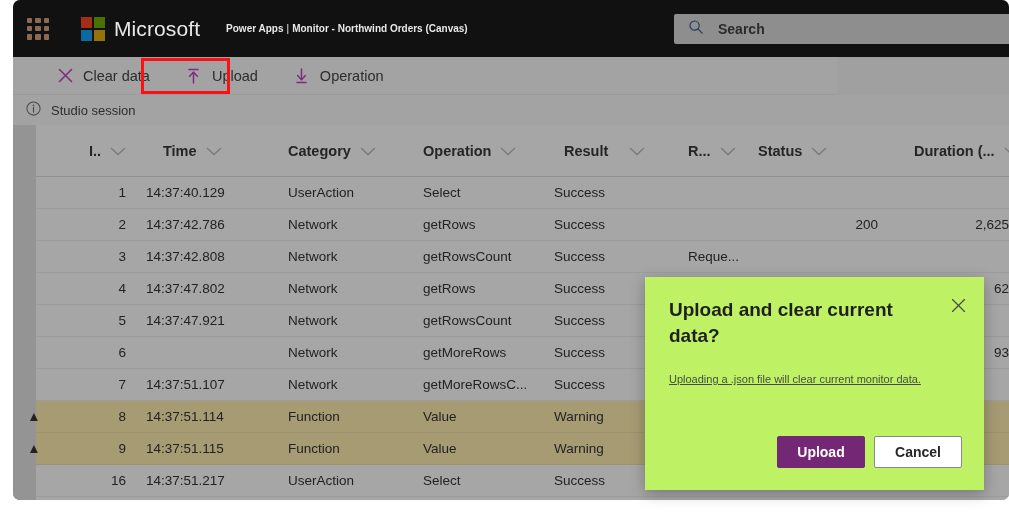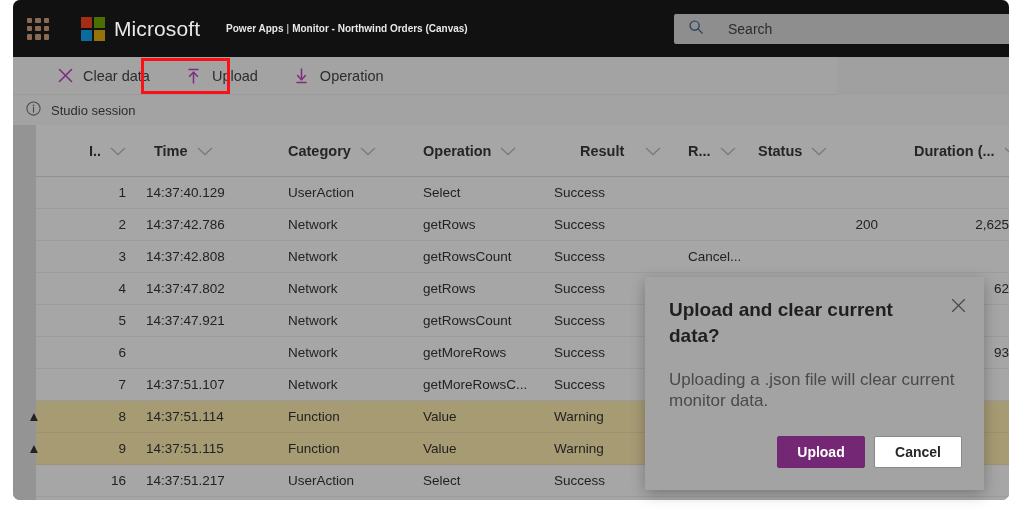--- a/index.html
+++ b/index.html
@@ -96,23 +96,24 @@
     left: 661px; top: 14px;
     width: 360px; height: 30px;
     background: #8e8e8e;
     border-radius: 2px;
     display: flex;
     align-items: center;
     cursor: text;
   }
   .search-box .mag { margin-left: 14px; display: block; }
   .search-box .ph {
-    margin-left: 24px;
+    margin-left: 14px;
     color: #2b2b2b;
     font-size: 14px;
+    font-weight: bold;
   }
 
   
   .cmdbar {
     position: absolute;
     left: 0; top: 57px;
     width: 824px; height: 38px;
     background: #a3a3a3;
     display: flex;
     align-items: center;
@@ -242,34 +243,34 @@
   .c-time  { left: 110px;  width: 120px; }
   .c-cat   { left: 252px;  width: 120px; }
   .c-op    { left: 387px;  width: 120px; }
   .c-res   { left: 518px;  width: 110px; }
   .c-req   { left: 652px;  width: 80px; }
   .c-stat  { left: 722px;  width: 120px; }
   .c-dur   { left: 848px;  width: 125px; }
 
   
   .h-id   { left: 26px;  width: 64px; }
-  .h-time { left: 118px; width: 120px; }
+  .h-time { left: 127px; width: 120px; }
   .h-cat  { left: 252px; width: 120px; }
   .h-op   { left: 387px; width: 130px; }
-  .h-res  { left: 544px; width: 110px; gap: 12px; }
+  .h-res  { left: 528px; width: 110px; gap: 12px; }
   .h-req  { left: 652px; width: 80px; }
   .h-stat { left: 722px; width: 120px; }
   .h-dur  { left: 878px; width: 118px; }
 
   
   .dialog {
     position: absolute;
     left: 645px; top: 277px;
     width: 339px; height: 213px;
-    background: #a3a3a3;
+    background: #bef264;
     box-shadow: 0 4px 14px rgba(0,0,0,.28);
     z-index: 40;
   }
   .dlg-head {
     position: absolute;
     left: 24px; top: 20px;
     width: 262px;
   }
   .dlg-title {
     font-size: 19px;
@@ -283,23 +284,24 @@
     width: 32px; height: 32px;
     display: flex;
     align-items: center;
     justify-content: center;
     cursor: pointer;
   }
   .dlg-body {
     position: absolute;
     left: 24px; top: 92px;
     width: 296px;
-    font-size: 17px;
+    font-size: 11px;
     color: #4a4a4a;
     line-height: 21px;
+    text-decoration: underline;
   }
   .dlg-actions {
     position: absolute;
     right: 22px; bottom: 22px;
     display: flex;
     gap: 9px;
   }
   .btn {
     height: 32px;
     min-width: 88px;
@@ -517,21 +519,21 @@
             <div class="cell c-stat right">200</div>
             <div class="cell c-dur right">2,625</div>
           </div>
           <div class="row">
             <div class="cell c-warn ctr"></div>
             <div class="cell c-id right">3</div>
             <div class="cell c-time">14:37:42.808</div>
             <div class="cell c-cat">Network</div>
             <div class="cell c-op">getRowsCount</div>
             <div class="cell c-res">Success</div>
-            <div class="cell c-req">Cancel...</div>
+            <div class="cell c-req">Reque...</div>
             <div class="cell c-stat right"></div>
             <div class="cell c-dur right"></div>
           </div>
           <div class="row">
             <div class="cell c-warn ctr"></div>
             <div class="cell c-id right">4</div>
             <div class="cell c-time">14:37:47.802</div>
             <div class="cell c-cat">Network</div>
             <div class="cell c-op">getRows</div>
             <div class="cell c-res">Success</div>

